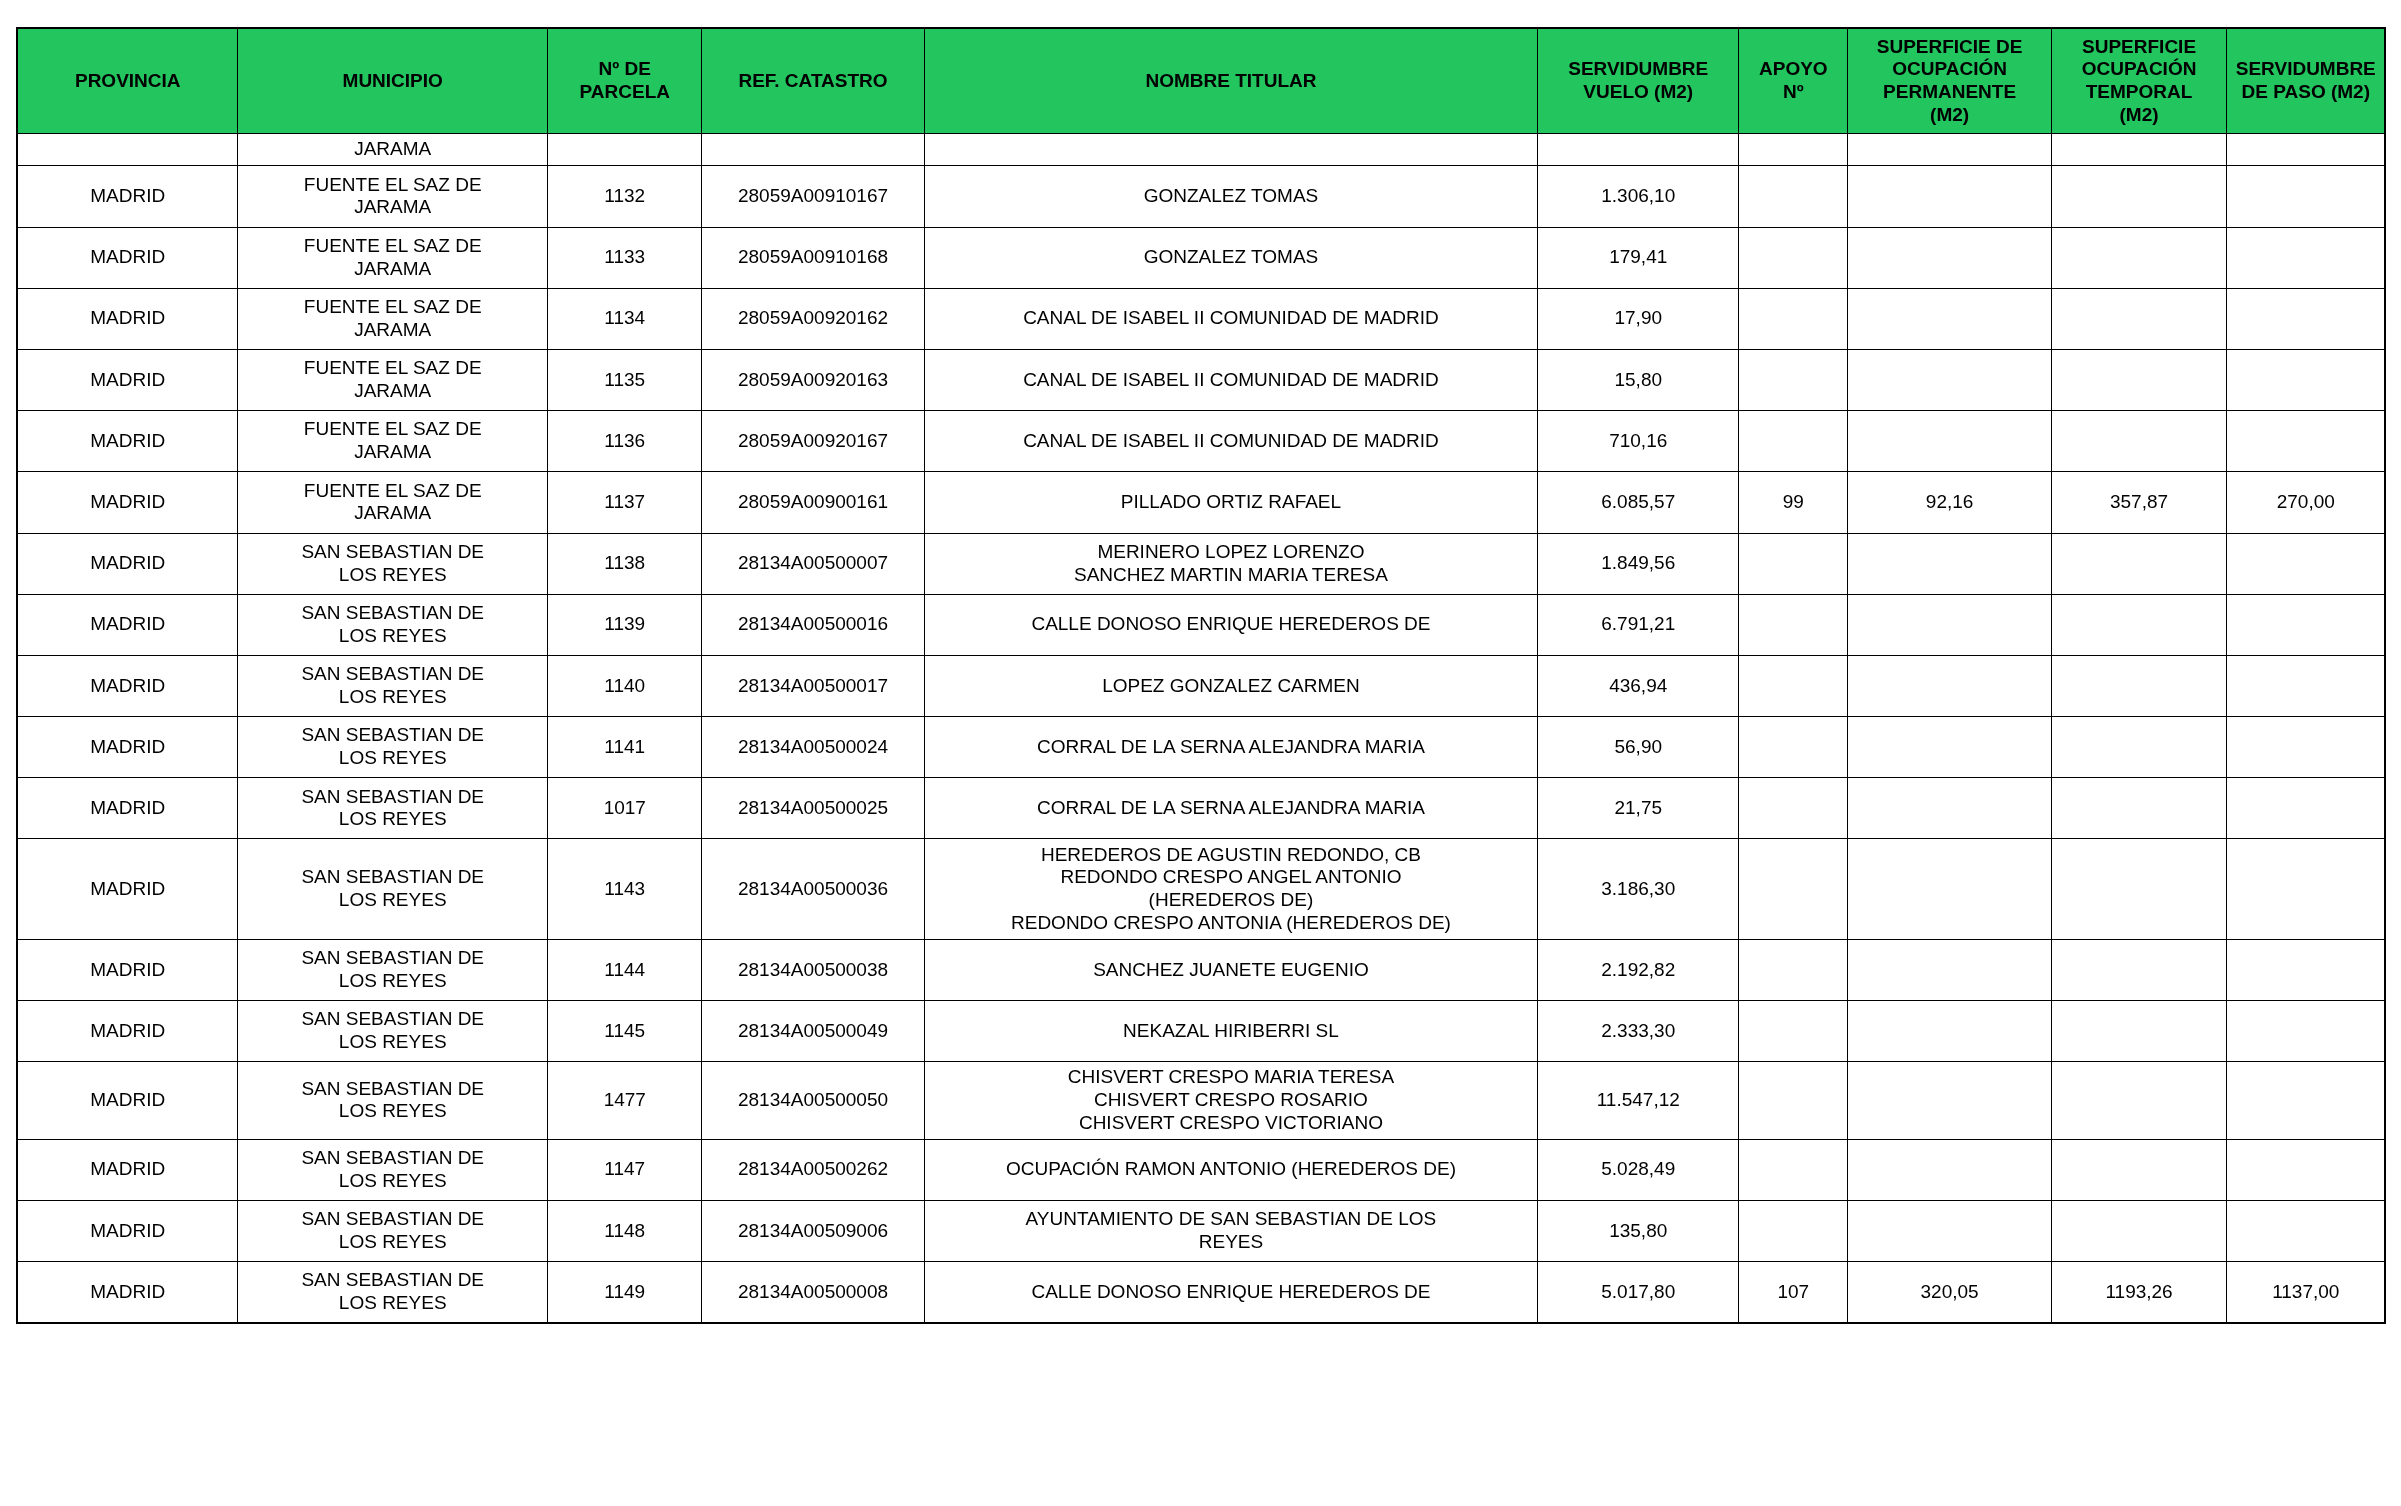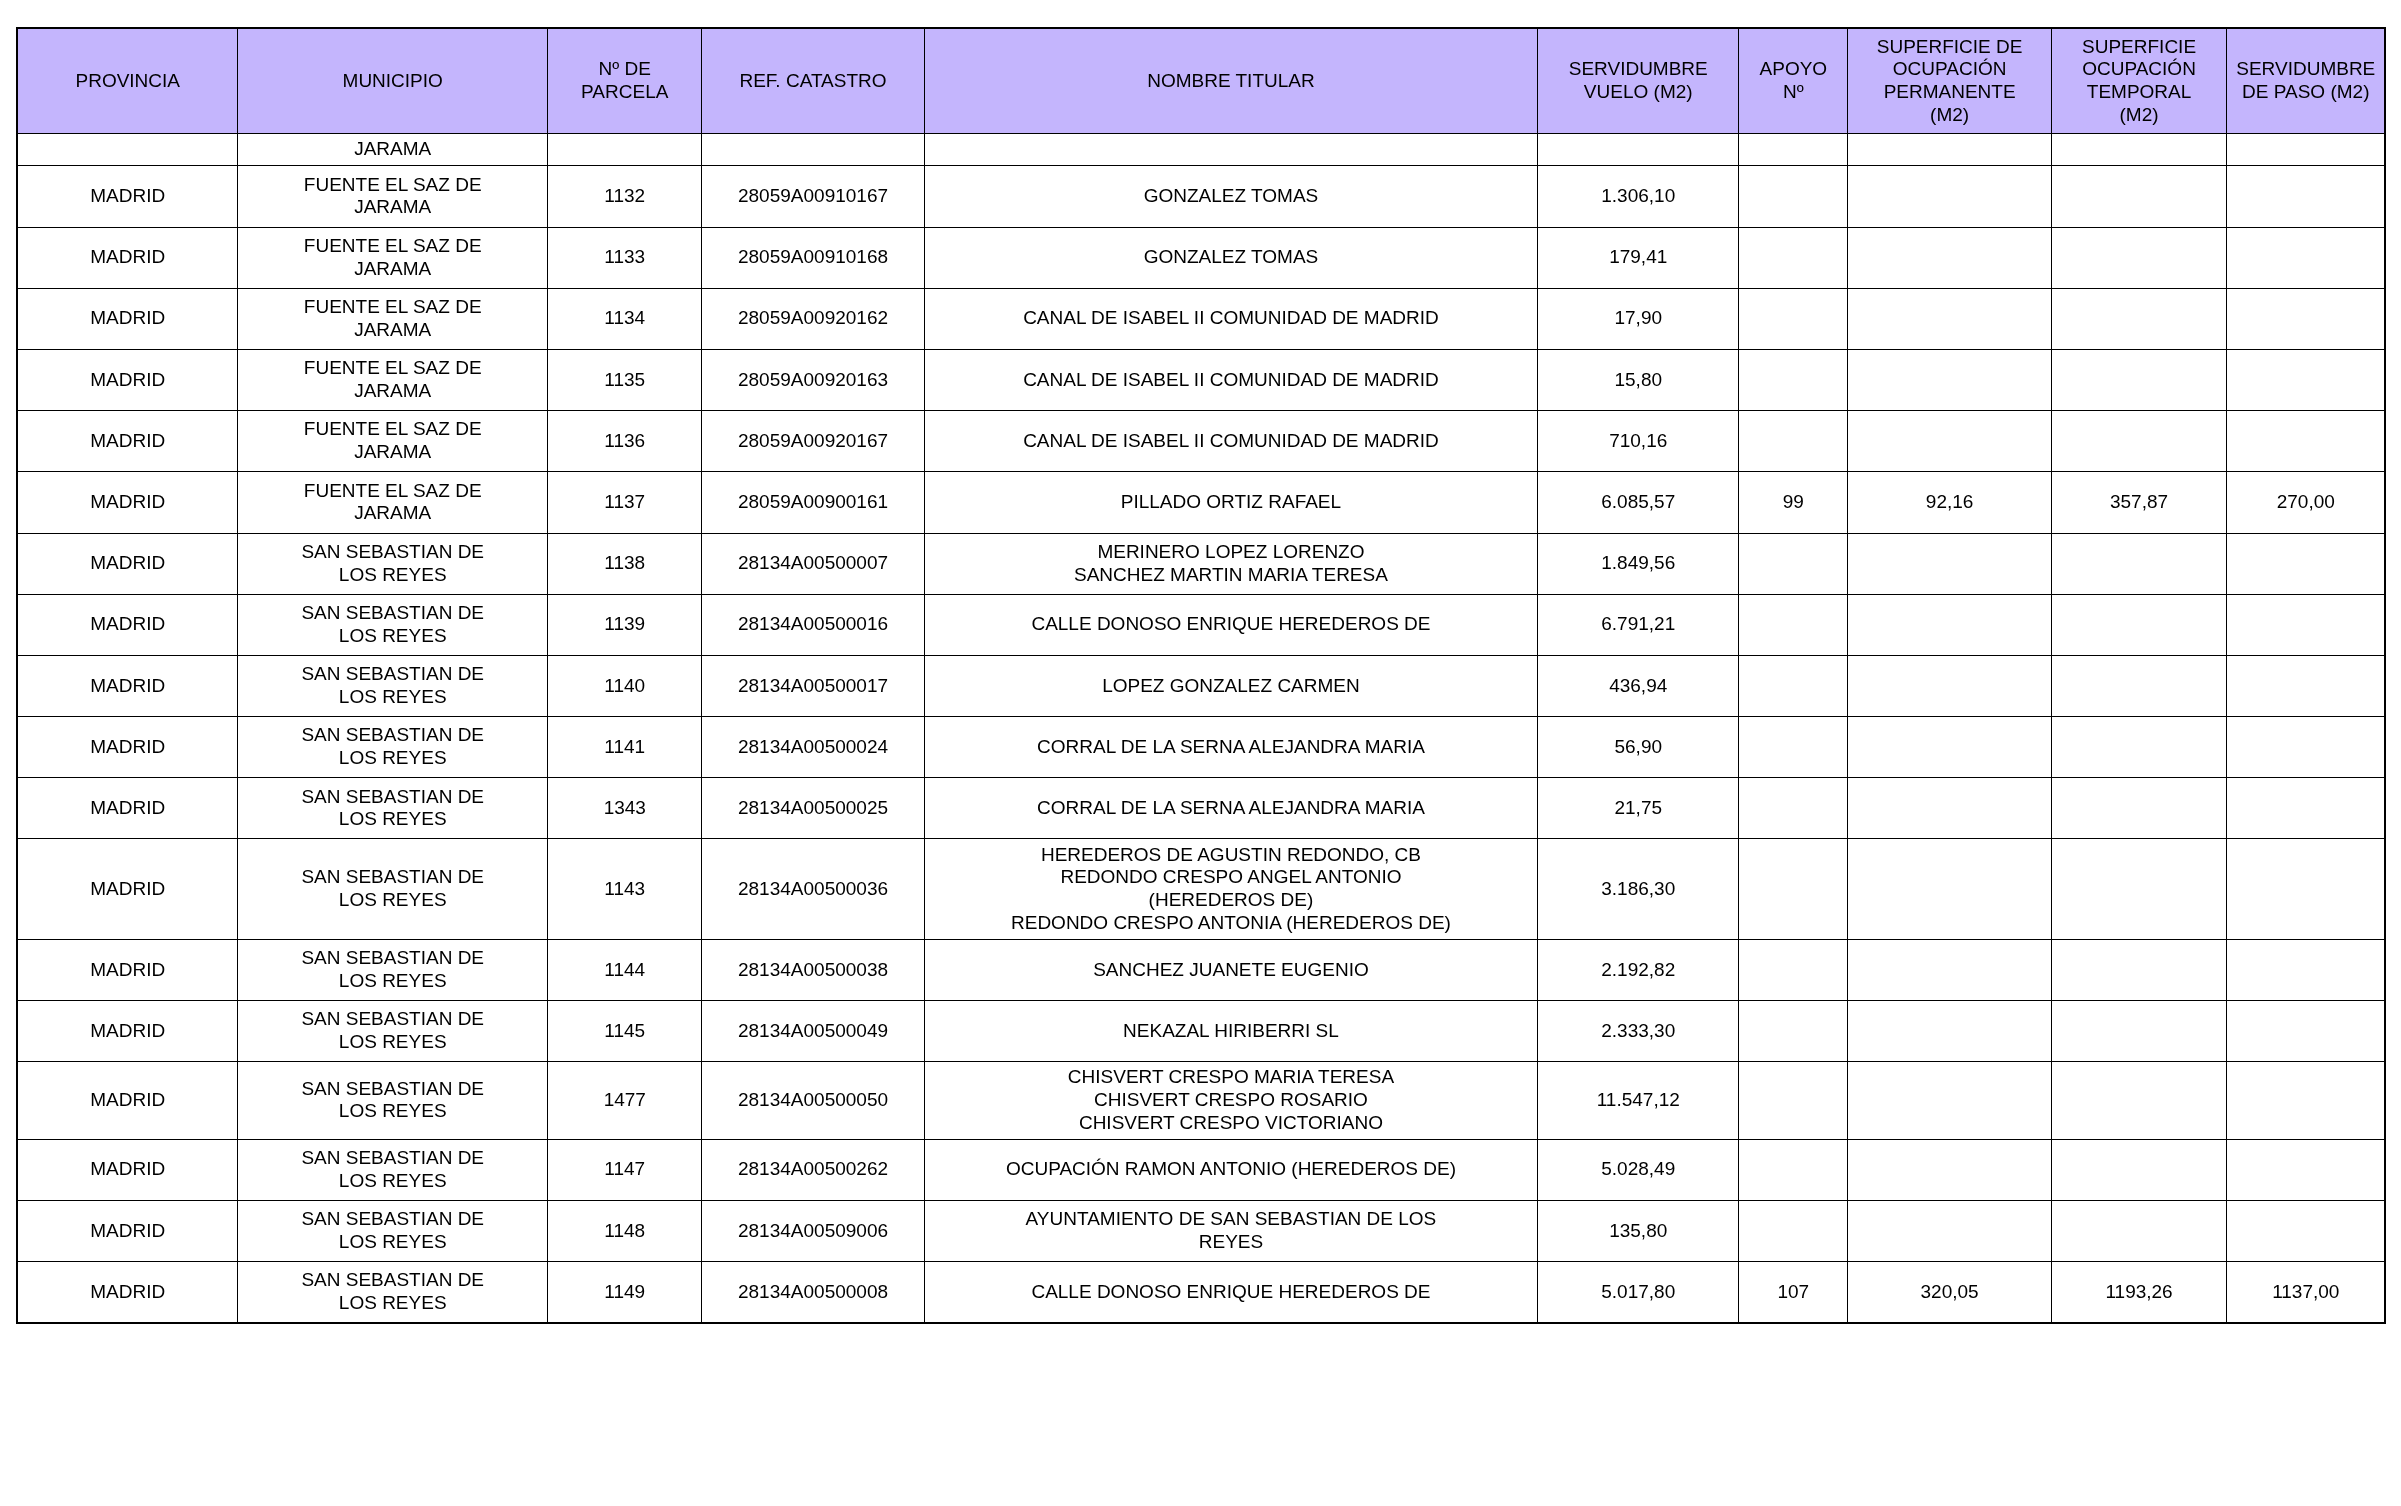--- a/index.html
+++ b/index.html
@@ -31,22 +31,22 @@
     border: 1.4px solid #000000;
     text-align: center;
     vertical-align: middle;
     white-space: pre-line;
     padding: 4.1px 6.8px;
     font-size: 19px;
     line-height: 1.2;
     overflow: hidden;
   }
   .parcel-table thead th {
-    background: #c4b5fd;
-    font-weight: normal;
+    background: #22c55e;
+    font-weight: bold;
     height: 96px;
   }
   .parcel-table tbody td {
     height: 52px;
     background: #ffffff;
   }
   .parcel-table tbody tr.partial td {
     height: 23px;
   }
 </style>
@@ -232,21 +232,21 @@
           <td>56,90</td>
           <td></td>
           <td></td>
           <td></td>
           <td></td>
         </tr>
         <tr>
           <td>MADRID</td>
           <td>SAN SEBASTIAN DE
 LOS REYES</td>
-          <td>1343</td>
+          <td>1017</td>
           <td>28134A00500025</td>
           <td>CORRAL DE LA SERNA ALEJANDRA MARIA</td>
           <td>21,75</td>
           <td></td>
           <td></td>
           <td></td>
           <td></td>
         </tr>
         <tr>
           <td>MADRID</td>

